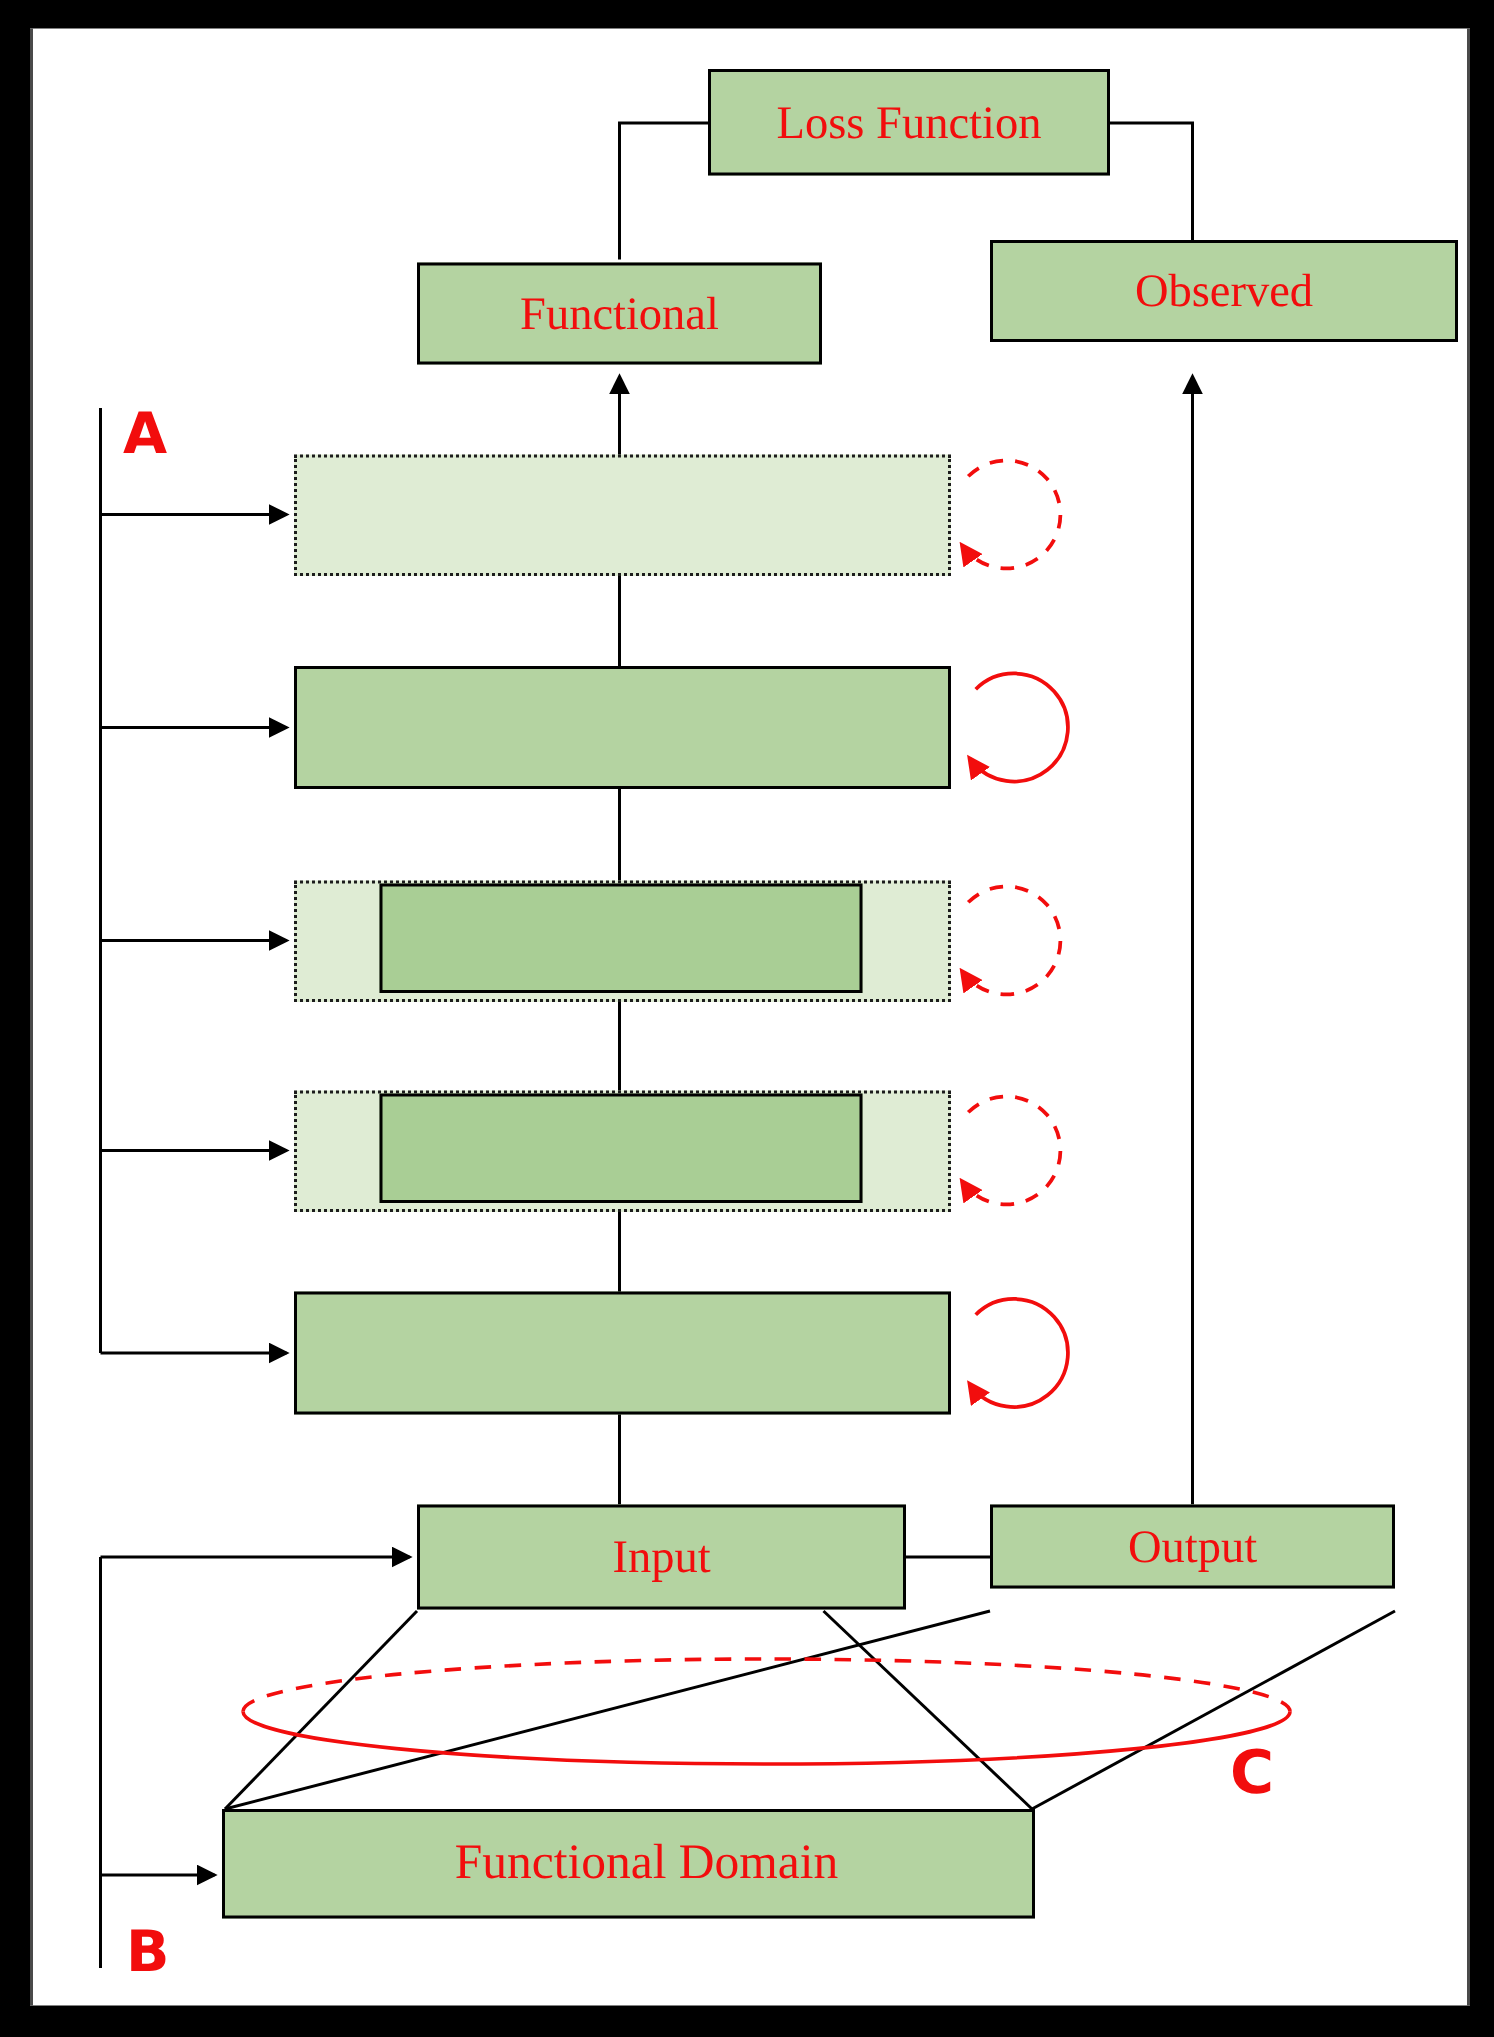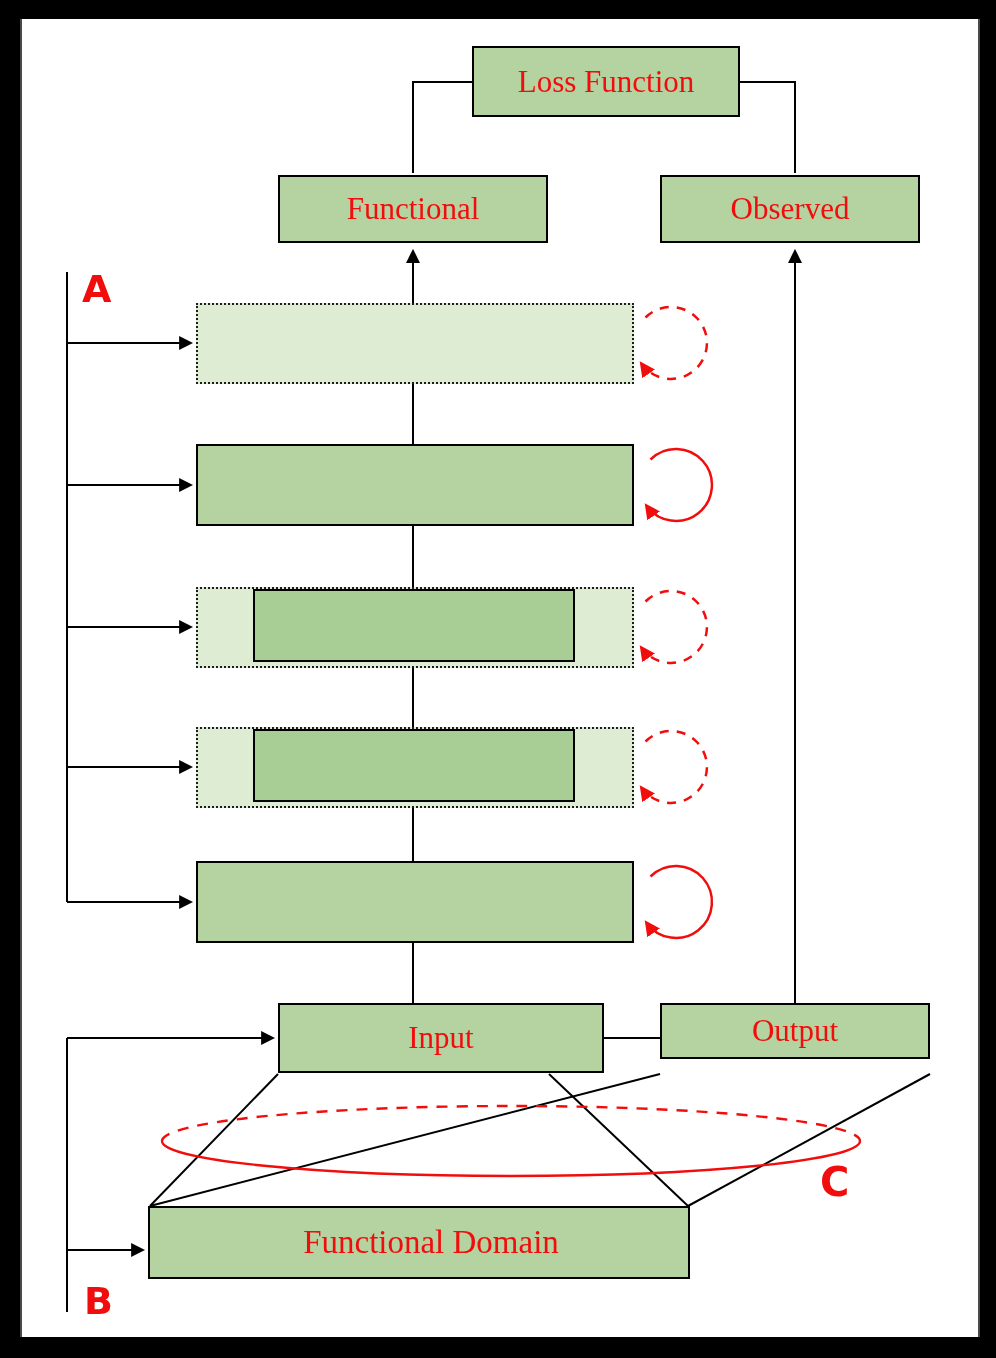--- a/index.html
+++ b/index.html
@@ -79,21 +79,21 @@
   </svg>
 
   <div class="gbox" style="left:472px;top:46px;width:268px;height:71px;">
     <span>Loss Function</span>
   </div>
 
   <div class="gbox" style="left:278px;top:175px;width:270px;height:68px;">
     <span>Functional</span>
   </div>
 
-  <div class="gbox" style="left:660px;top:175px;width:260px;height:68px;">
+  <div class="gbox" style="left:660px;top:160px;width:312px;height:68px;">
     <span>Observed</span>
   </div>
 
   <div class="layer layer-dotted" style="left:196px;top:303px;width:438px;height:81px;"></div>
 
   <div class="layer layer-solid" style="left:196px;top:444px;width:438px;height:82px;"></div>
 
   <div class="layer layer-dotted" style="left:196px;top:587px;width:438px;height:81px;">
     <div class="layer-core" style="left:55px;top:0px;width:322px;height:73px;"></div>
   </div>

